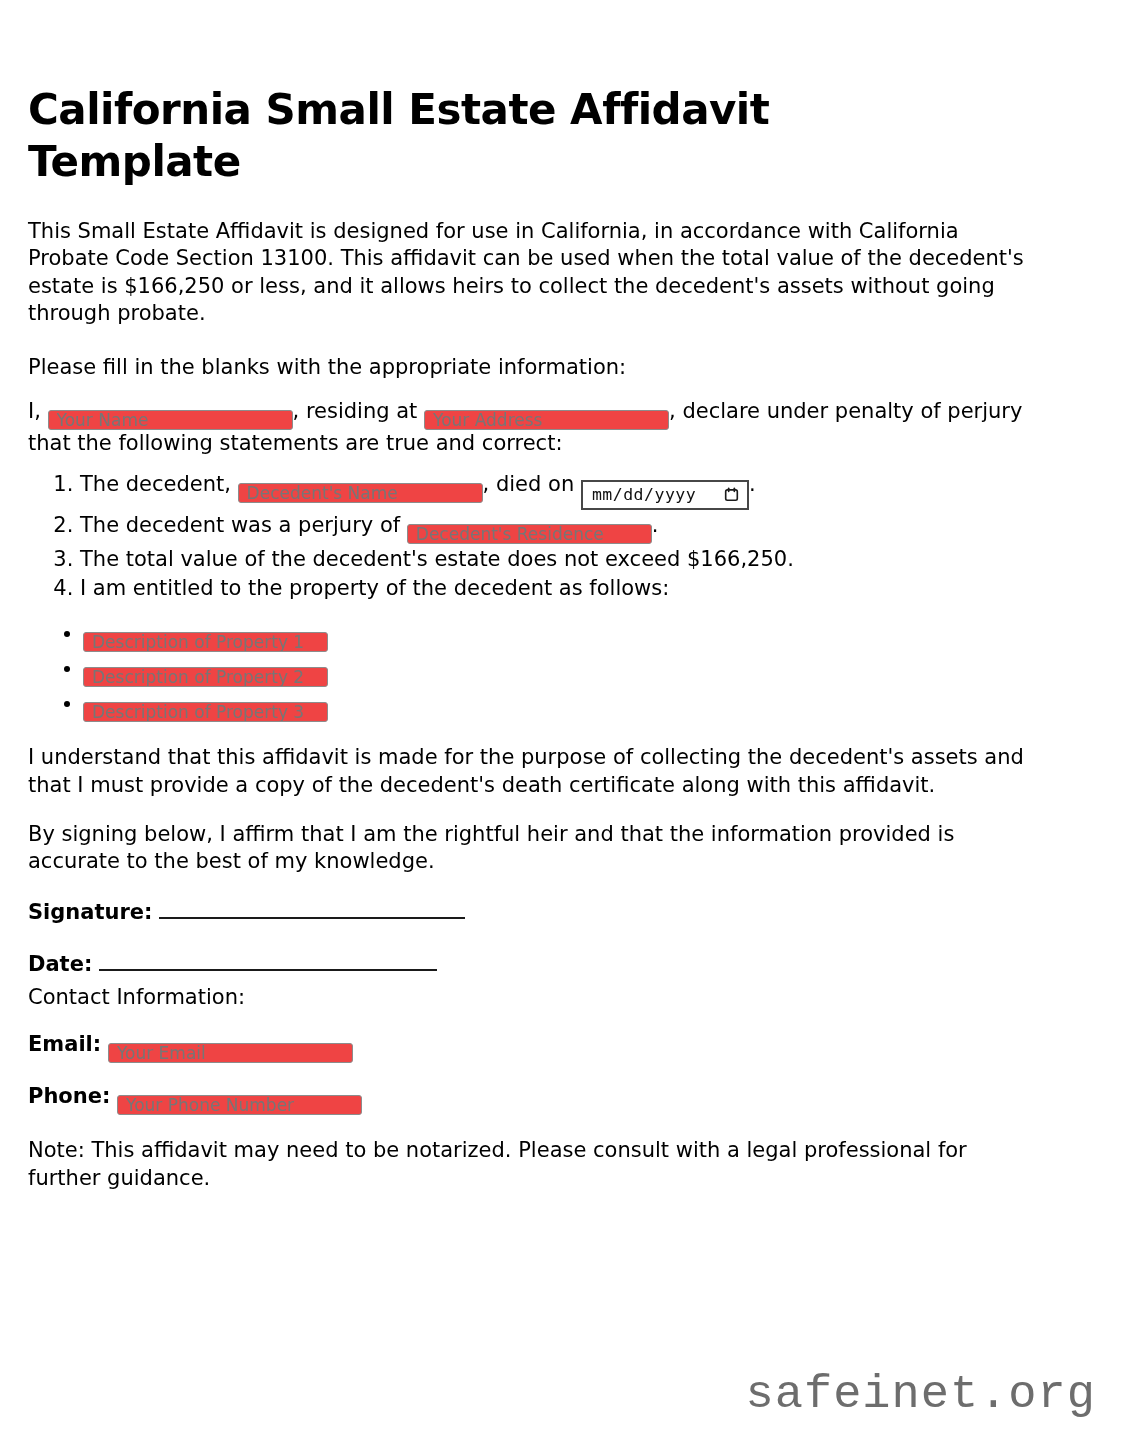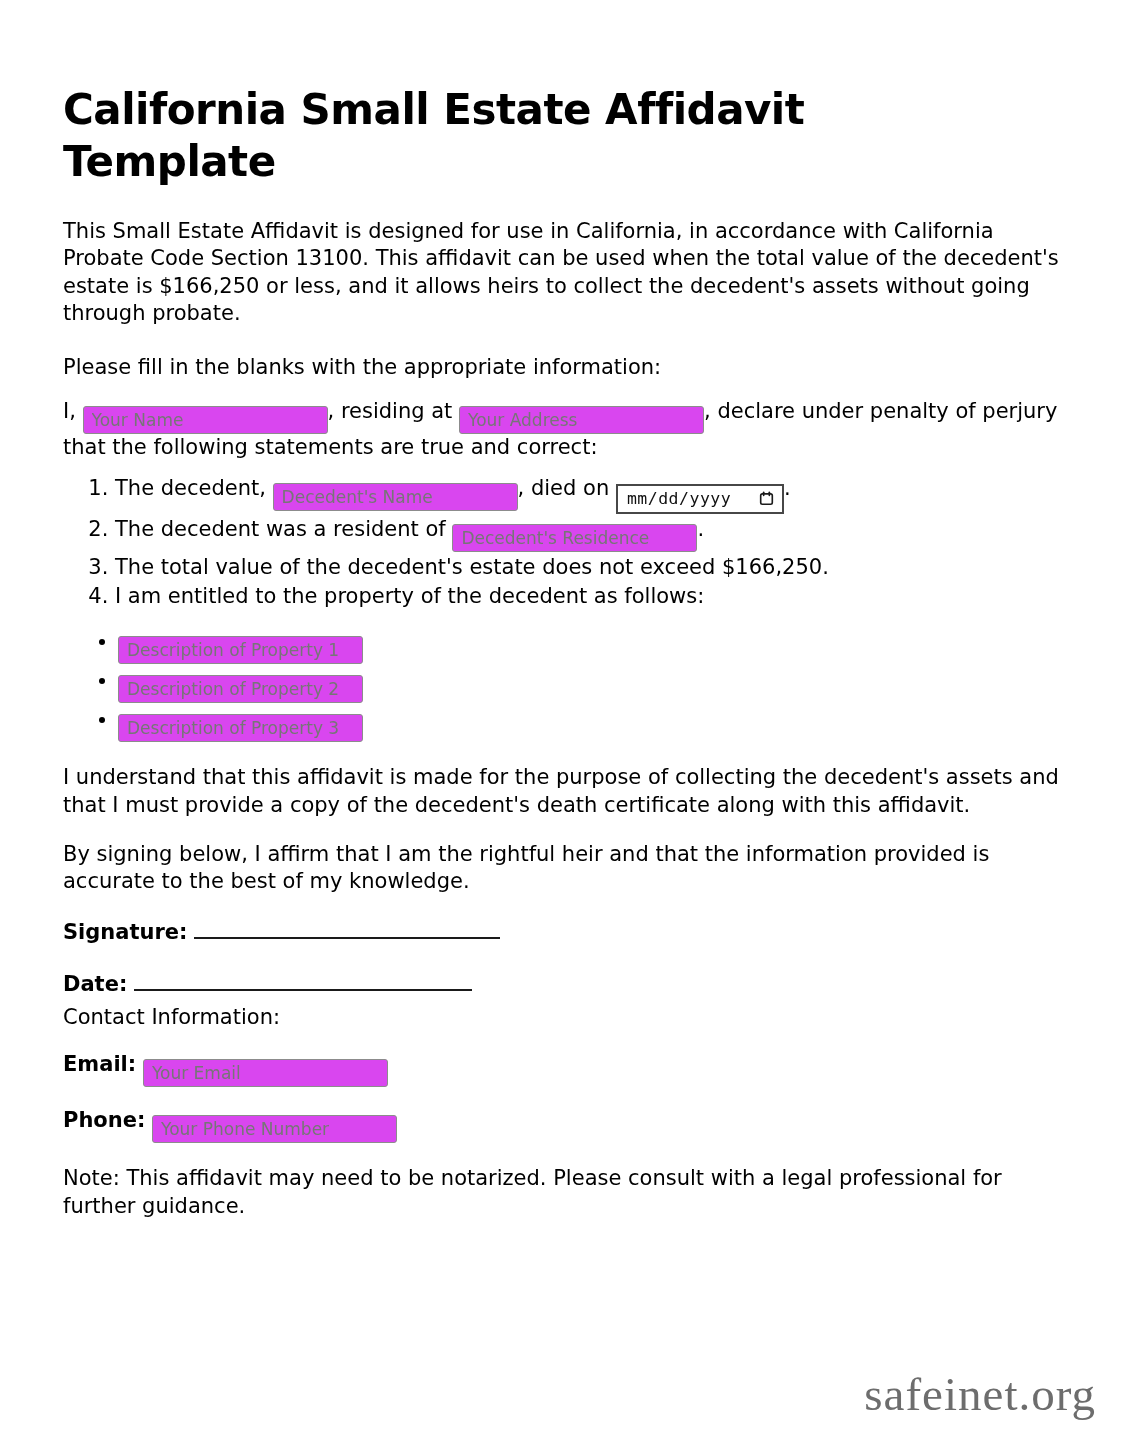--- a/index.html
+++ b/index.html
@@ -1,21 +1,21 @@
 <!DOCTYPE html>
 <html><head>
 <meta charset="utf-8">
 <style>
   html, body { margin: 0; padding: 0; background: #ffffff; }
   body {
     width: 1124px; height: 1455px; position: relative; overflow: hidden;
     font-family: "DejaVu Sans", "Liberation Sans", sans-serif;
     font-size: 21px; line-height: 1.3; color: #000;
   }
-  .page { padding: 60px 60px 0 63px; width: 1001px; box-sizing: content-box; }
+  .page { padding: 60px 60px 0 28px; width: 1001px; box-sizing: content-box; }
 
   h1.title {
     margin: 24px 0 0 0;
     font-size: 42px; line-height: 1.24; font-weight: 700;
     letter-spacing: -0.5px; max-width: 940px; color: #000;
   }
   p { margin: 0; }
   .intro        { margin-top: 30px; }
   .fill-instr   { margin-top: 27px; }
   h3.section-heading {
@@ -33,23 +33,23 @@
   .contact-head  { margin-top: 6px; }
   .email-row     { margin-top: 20px; }
   .phone-row     { margin-top: 20px; }
   .note          { margin-top: 22px; }
 
   strong { font-weight: 700; }
 
   input.txt {
     font-family: "DejaVu Sans", "Liberation Sans", sans-serif;
     font-size: 17px; color: #333;
-    width: 245px; height: 28px; box-sizing: border-box;
+    width: 245px; height: 20px; box-sizing: border-box;
     border: 1px solid #8c8c8c; border-radius: 3px;
-    padding: 1px 8px; background: #d946ef;
+    padding: 1px 8px; background: #ef4444;
     vertical-align: -8px;
   }
   input.txt::placeholder { color: #767676; opacity: 1; }
 
   .date-field {
     display: inline-flex; align-items: center; justify-content: space-between;
     width: 168px; height: 30px; box-sizing: border-box;
     border: 2px solid #474747; border-radius: 0;
     padding: 1px 7px 1px 9px; background: #fff;
     vertical-align: -9px; cursor: default;
@@ -63,21 +63,21 @@
 
   .u-line {
     display: inline-block; height: 0.95em;
     border-bottom: 2px solid #1a1a1a; vertical-align: baseline;
   }
   .w-sig  { width: 306px; }
   .w-date { width: 338px; }
 
   .watermark {
     position: absolute; right: 28px; bottom: 30px;
-    font-family: Liberation Serif, serif;
+    font-family: Liberation Mono, monospace;
     font-size: 47px; color: #6d6d6d; letter-spacing: 1px;
   }
 </style>
 </head>
 <body>
 
 <div class="page">
 
   <h1 class="title">California Small Estate Affidavit Template</h1>
 
@@ -90,21 +90,21 @@
 
   <ol class="statements">
     <li><span>The decedent, </span><input class="txt" type="text" placeholder="Decedent's Name" style=""><span>, died on </span><span class="date-field">
           <span class="date-text">mm/dd/yyyy</span>
           <svg class="cal-icon" viewBox="0 0 24 24" aria-hidden="true">
             <rect x="3.8" y="5.4" width="16.4" height="14.8" rx="2.4"></rect>
             <path d="M8 3.2v4.4"></path>
             <path d="M16 3.2v4.4"></path>
           </svg>
         </span><span>.</span></li>
-    <li><span>The decedent was a resident of </span><input class="txt" type="text" placeholder="Decedent's Residence" style=""><span>.</span></li>
+    <li><span>The decedent was a perjury of </span><input class="txt" type="text" placeholder="Decedent's Residence" style=""><span>.</span></li>
     <li>The total value of the decedent's estate does not exceed $166,250.</li>
     <li>I am entitled to the property of the decedent as follows:</li>
   </ol>
 
   <ul class="props">
     <li><input class="txt" type="text" placeholder="Description of Property 1" style=""></li>
     <li><input class="txt" type="text" placeholder="Description of Property 2" style=""></li>
     <li><input class="txt" type="text" placeholder="Description of Property 3" style=""></li>
   </ul>
 

